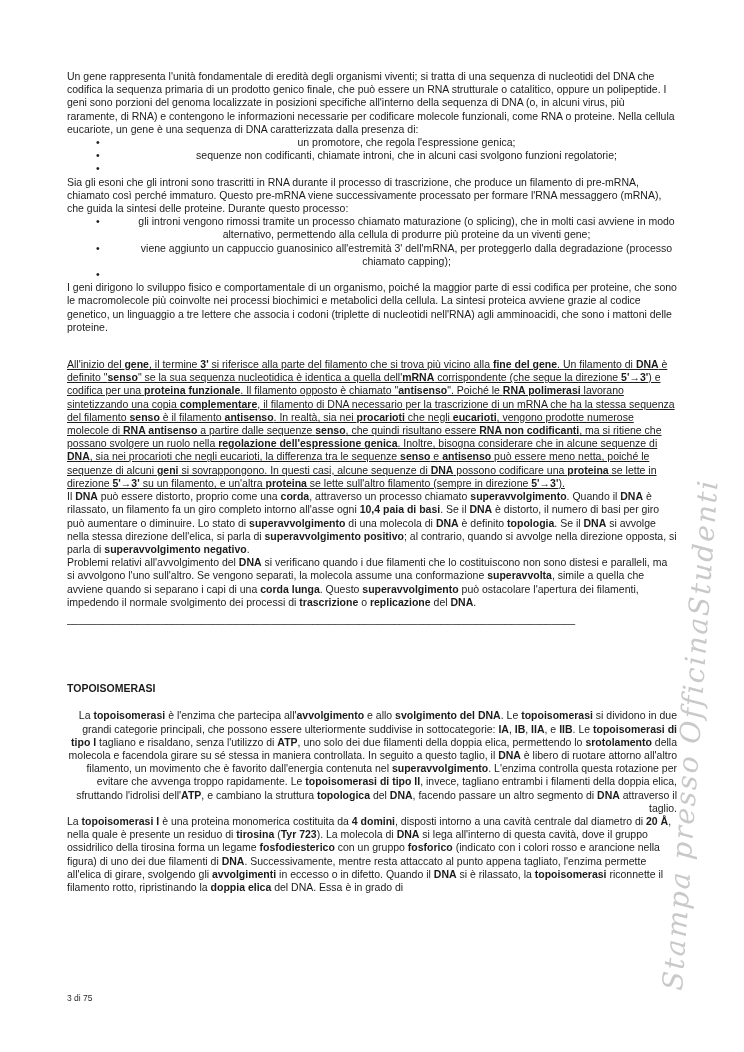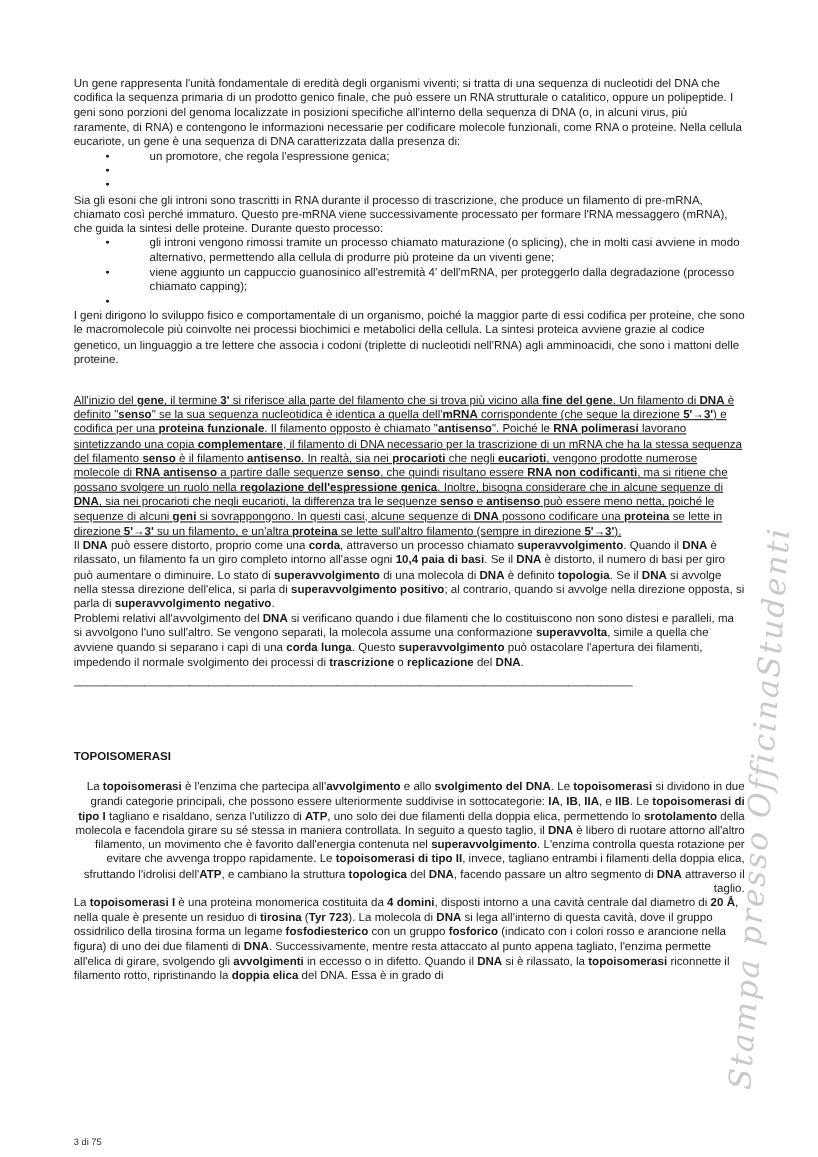--- a/index.html
+++ b/index.html
@@ -12,26 +12,26 @@
     font-family:"Liberation Sans",sans-serif;
     font-size:10.5px;
     line-height:13.2px;
     color:#1b1b1b;
   }
   .content{position:absolute;left:67px;top:70px;width:610px;}
   .para{margin:0;text-align:left;}
   b{font-weight:bold;}
   .bullet-row{display:flex;}
   .bullet-marker{flex:none;width:69px;padding-left:29px;box-sizing:border-box;}
-  .bullet-text{flex:1;}
+  .bullet-text{flex:1;text-align:center;}
   .gap-before{margin-top:24px;text-decoration:underline;}
   .divider{margin-top:4px;white-space:nowrap;overflow:hidden;letter-spacing:0;color:#1b1b1b;}
   .heading{margin-top:56px;font-weight:bold;}
   .after-heading{margin-top:14px;text-align:right;}
-  .footer{position:absolute;left:67px;top:1032px;font-size:8.5px;color:#2a2a2a;}
+  .footer{position:absolute;left:67px;top:992px;font-size:8.5px;color:#2a2a2a;}
   .watermark{
     position:absolute;left:666px;top:990px;
     transform-origin:0 0;
     transform:rotate(-86deg);
     font-family:"DejaVu Serif",serif;
     font-style:italic;
     font-size:28px;
     letter-spacing:2px;
     color:#c9c9c9;
     white-space:nowrap;
@@ -46,36 +46,37 @@
 
     <p class="para">Un gene rappresenta l'unità fondamentale di eredità degli organismi viventi; si tratta di una sequenza di nucleotidi del DNA che codifica la sequenza primaria di un prodotto genico finale, che può essere un RNA strutturale o catalitico, oppure un polipeptide. I geni sono porzioni del genoma localizzate in posizioni specifiche all'interno della sequenza di DNA (o, in alcuni virus, più raramente, di RNA) e contengono le informazioni necessarie per codificare molecole funzionali, come RNA o proteine. Nella cellula eucariote, un gene è una sequenza di DNA caratterizzata dalla presenza di:</p>
 
     <div>
       <div class="bullet-row">
         <span class="bullet-marker">•</span>
         <span class="bullet-text">un promotore, che regola l'espressione genica;</span>
       </div>
       <div class="bullet-row">
         <span class="bullet-marker">•</span>
+        <span class="bullet-text">sequenze non codificanti, chiamate introni, che in alcuni casi svolgono funzioni regolatorie;</span>
       </div>
       <div class="bullet-row">
         <span class="bullet-marker">•</span>
       </div>
     </div>
 
     <p class="para">Sia gli esoni che gli introni sono trascritti in RNA durante il processo di trascrizione, che produce un filamento di pre-mRNA, chiamato così perché immaturo. Questo pre-mRNA viene successivamente processato per formare l'RNA messaggero (mRNA), che guida la sintesi delle proteine. Durante questo processo:</p>
 
     <div>
       <div class="bullet-row">
         <span class="bullet-marker">•</span>
         <span class="bullet-text">gli introni vengono rimossi tramite un processo chiamato maturazione (o splicing), che in molti casi avviene in modo alternativo, permettendo alla cellula di produrre più proteine da un viventi gene;</span>
       </div>
       <div class="bullet-row">
         <span class="bullet-marker">•</span>
-        <span class="bullet-text">viene aggiunto un cappuccio guanosinico all'estremità 4' dell'mRNA, per proteggerlo dalla degradazione (processo chiamato capping);</span>
+        <span class="bullet-text">viene aggiunto un cappuccio guanosinico all'estremità 3' dell'mRNA, per proteggerlo dalla degradazione (processo chiamato capping);</span>
       </div>
       <div class="bullet-row">
         <span class="bullet-marker">•</span>
       </div>
     </div>
 
     <p class="para">I geni dirigono lo sviluppo fisico e comportamentale di un organismo, poiché la maggior parte di essi codifica per proteine, che sono le macromolecole più coinvolte nei processi biochimici e metabolici della cellula. La sintesi proteica avviene grazie al codice genetico, un linguaggio a tre lettere che associa i codoni (triplette di nucleotidi nell'RNA) agli amminoacidi, che sono i mattoni delle proteine.</p>
 
     <p class="para gap-before">All'inizio del <b>gene</b>, il termine <b>3'</b> si riferisce alla parte del filamento che si trova più vicino alla <b>fine del gene</b>. Un filamento di <b>DNA</b> è definito "<b>senso</b>" se la sua sequenza nucleotidica è identica a quella dell'<b>mRNA</b> corrispondente (che segue la direzione <b>5'→3'</b>) e codifica per una <b>proteina funzionale</b>. Il filamento opposto è chiamato "<b>antisenso</b>". Poiché le <b>RNA polimerasi</b> lavorano sintetizzando una copia <b>complementare</b>, il filamento di DNA necessario per la trascrizione di un mRNA che ha la stessa sequenza del filamento <b>senso</b> è il filamento <b>antisenso</b>. In realtà, sia nei <b>procarioti</b> che negli <b>eucarioti</b>, vengono prodotte numerose molecole di <b>RNA antisenso</b> a partire dalle sequenze <b>senso</b>, che quindi risultano essere <b>RNA non codificanti</b>, ma si ritiene che possano svolgere un ruolo nella <b>regolazione dell'espressione genica</b>. Inoltre, bisogna considerare che in alcune sequenze di <b>DNA</b>, sia nei procarioti che negli eucarioti, la differenza tra le sequenze <b>senso</b> e <b>antisenso</b> può essere meno netta, poiché le sequenze di alcuni <b>geni</b> si sovrappongono. In questi casi, alcune sequenze di <b>DNA</b> possono codificare una <b>proteina</b> se lette in direzione <b>5'→3'</b> su un filamento, e un'altra <b>proteina</b> se lette sull'altro filamento (sempre in direzione <b>5'→3'</b>).</p>
 

